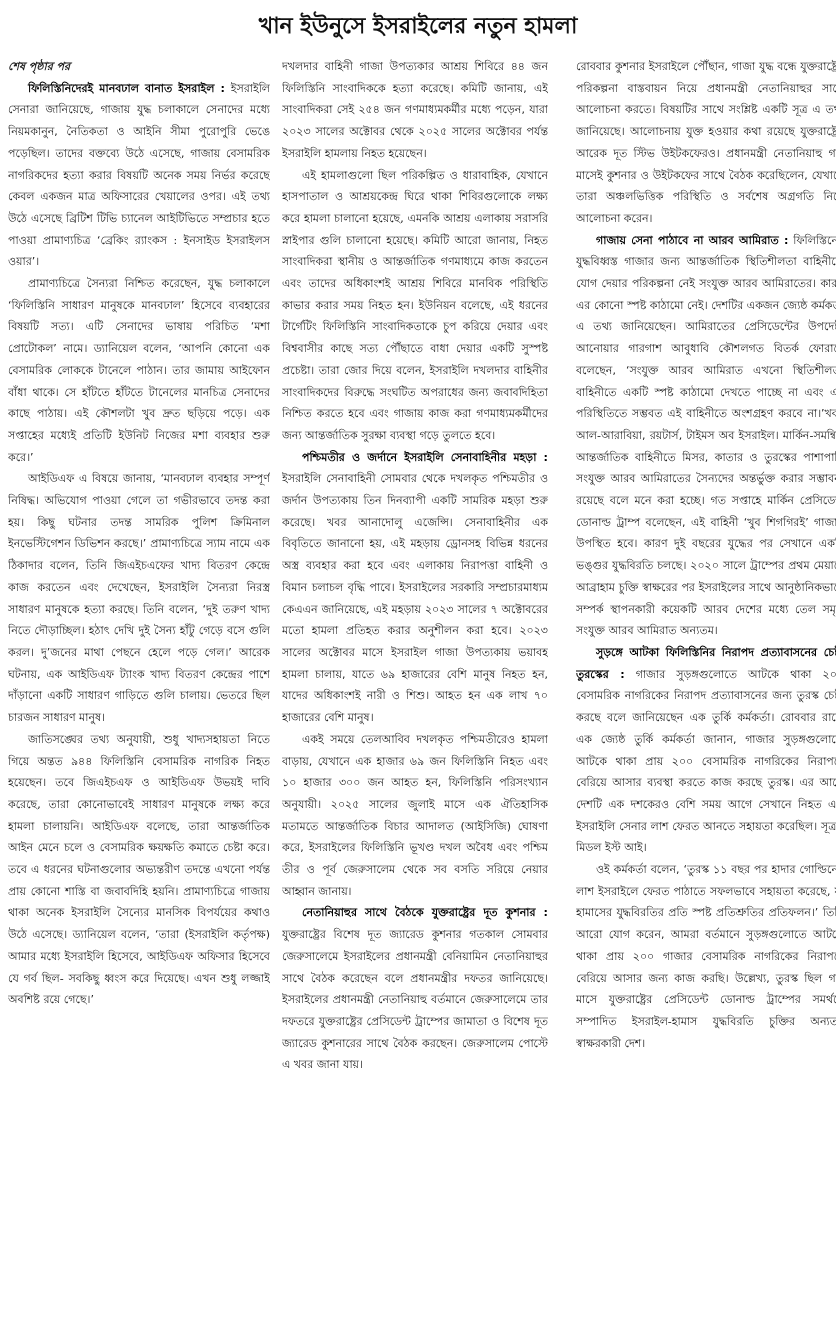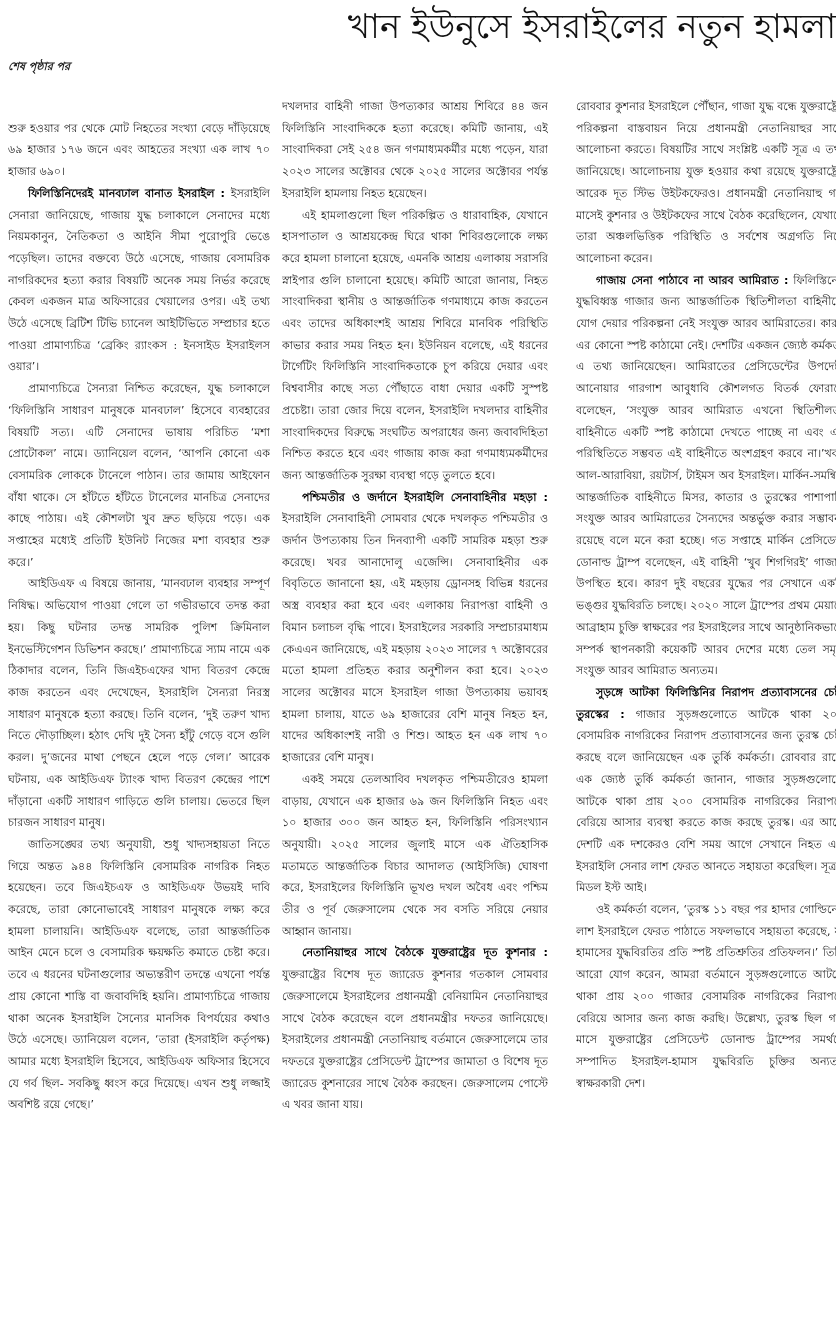--- a/index.html
+++ b/index.html
@@ -3,47 +3,46 @@
 <meta charset="utf-8">
 <style>
   html, body { margin: 0; padding: 0; background: #ffffff; }
   body {
     width: 836px; height: 1342px; overflow: hidden; position: relative;
     color: #1a1a1a;
     font-family: "DejaVu Sans", "Liberation Sans", sans-serif;
   }
   .headline {
     position: absolute; left: 0; top: 2px; width: 836px; height: 48px;
-    text-align: right;
+    text-align: center;
     font-family: "DejaVu Sans", sans-serif;
-    font-weight: normal; font-size: 34px; line-height: 48px;
+    font-weight: bold; font-size: 22px; line-height: 48px;
     color: #111; letter-spacing: 0px;
   }
   .col {
     position: absolute; top: 56px; height: 1270px; overflow: hidden;
     font-size: 11px; line-height: 21.7px;
     text-align: justify; text-justify: inter-word;
     color: #222;
   }
   .col.c1 { left: 8px;   width: 262px; }
   .col.c2 { left: 282px; width: 266px; }
   .col.c3 { left: 576px; width: 268px; }
   .col p { margin: 0; text-indent: 20px; }
-  .col p.noindent { text-indent: 0; margin-top: 40px; }
+  .col p.noindent { text-indent: 0; }
   .kicker { font-style: italic; font-weight: bold; display:block; text-indent: 0; margin: 0; }
   .sub { font-weight: bold; color: #000; }
 </style>
 </head>
 <body>
 
 <div class="headline">খান ইউনুসে ইসরাইলের নতুন হামলা</div>
 
 <div class="col c1">
   <span class="kicker">শেষ পৃষ্ঠার পর</span>
-  <p class="noindent">শুরু হওয়ার পর থেকে মোট নিহতের সংখ্যা বেড়ে দাঁড়িয়েছে ৬৯ হাজার ১৭৬ জনে এবং আহতের সংখ্যা এক লাখ ৭০ হাজার ৬৯০।</p>
   <p><span class="sub">ফিলিস্তিনিদেরই মানবঢাল বানাত ইসরাইল :</span><span> ইসরাইলি সেনারা জানিয়েছে, গাজায় যুদ্ধ চলাকালে সেনাদের মধ্যে নিয়মকানুন, নৈতিকতা ও আইনি সীমা পুরোপুরি ভেঙে পড়েছিল। তাদের বক্তব্যে উঠে এসেছে, গাজায় বেসামরিক নাগরিকদের হত্যা করার বিষয়টি অনেক সময় নির্ভর করেছে কেবল একজন মাত্র অফিসারের খেয়ালের ওপর। এই তথ্য উঠে এসেছে ব্রিটিশ টিভি চ্যানেল আইটিভিতে সম্প্রচার হতে পাওয়া প্রামাণ্যচিত্র ‘ব্রেকিং র‌্যাংকস : ইনসাইড ইসরাইলস ওয়ার’।</span></p>
   <p>প্রামাণ্যচিত্রে সৈন্যরা নিশ্চিত করেছেন, যুদ্ধ চলাকালে ‘ফিলিস্তিনি সাধারণ মানুষকে মানবঢাল’ হিসেবে ব্যবহারের বিষয়টি সত্য। এটি সেনাদের ভাষায় পরিচিত ‘মশা প্রোটোকল’ নামে। ড্যানিয়েল বলেন, ‘আপনি কোনো এক বেসামরিক লোককে টানেলে পাঠান। তার জামায় আইফোন বাঁধা থাকে। সে হাঁটতে হাঁটতে টানেলের মানচিত্র সেনাদের কাছে পাঠায়। এই কৌশলটা খুব দ্রুত ছড়িয়ে পড়ে। এক সপ্তাহের মধ্যেই প্রতিটি ইউনিট নিজের মশা ব্যবহার শুরু করে।’</p>
   <p>আইডিএফ এ বিষয়ে জানায়, ‘মানবঢাল ব্যবহার সম্পূর্ণ নিষিদ্ধ। অভিযোগ পাওয়া গেলে তা গভীরভাবে তদন্ত করা হয়। কিছু ঘটনার তদন্ত সামরিক পুলিশ ক্রিমিনাল ইনভেস্টিগেশন ডিভিশন করছে।’ প্রামাণ্যচিত্রে স্যাম নামে এক ঠিকাদার বলেন, তিনি জিএইচএফের খাদ্য বিতরণ কেন্দ্রে কাজ করতেন এবং দেখেছেন, ইসরাইলি সৈন্যরা নিরস্ত্র সাধারণ মানুষকে হত্যা করছে। তিনি বলেন, ‘দুই তরুণ খাদ্য নিতে দৌড়াচ্ছিল। হঠাৎ দেখি দুই সৈন্য হাঁটু গেড়ে বসে গুলি করল। দু’জনের মাথা পেছনে হেলে পড়ে গেল।’ আরেক ঘটনায়, এক আইডিএফ ট্যাংক খাদ্য বিতরণ কেন্দ্রের পাশে দাঁড়ানো একটি সাধারণ গাড়িতে গুলি চালায়। ভেতরে ছিল চারজন সাধারণ মানুষ।</p>
   <p>জাতিসঙ্ঘের তথ্য অনুযায়ী, শুধু খাদ্যসহায়তা নিতে গিয়ে অন্তত ৯৪৪ ফিলিস্তিনি বেসামরিক নাগরিক নিহত হয়েছেন। তবে জিএইচএফ ও আইডিএফ উভয়ই দাবি করেছে, তারা কোনোভাবেই সাধারণ মানুষকে লক্ষ্য করে হামলা চালায়নি। আইডিএফ বলেছে, তারা আন্তর্জাতিক আইন মেনে চলে ও বেসামরিক ক্ষয়ক্ষতি কমাতে চেষ্টা করে। তবে এ ধরনের ঘটনাগুলোর অভ্যন্তরীণ তদন্তে এখনো পর্যন্ত প্রায় কোনো শাস্তি বা জবাবদিহি হয়নি। প্রামাণ্যচিত্রে গাজায় থাকা অনেক ইসরাইলি সৈন্যের মানসিক বিপর্যয়ের কথাও উঠে এসেছে। ড্যানিয়েল বলেন, ‘তারা (ইসরাইলি কর্তৃপক্ষ) আমার মধ্যে ইসরাইলি হিসেবে, আইডিএফ অফিসার হিসেবে যে গর্ব ছিল- সবকিছু ধ্বংস করে দিয়েছে। এখন শুধু লজ্জাই অবশিষ্ট রয়ে গেছে।’</p>
 
 </div>
 
 <div class="col c2">
   <p class="noindent">দখলদার বাহিনী গাজা উপত্যকার আশ্রয় শিবিরে ৪৪ জন ফিলিস্তিনি সাংবাদিককে হত্যা করেছে। কমিটি জানায়, এই সাংবাদিকরা সেই ২৫৪ জন গণমাধ্যমকর্মীর মধ্যে পড়েন, যারা ২০২৩ সালের অক্টোবর থেকে ২০২৫ সালের অক্টোবর পর্যন্ত ইসরাইলি হামলায় নিহত হয়েছেন।</p>
   <p>এই হামলাগুলো ছিল পরিকল্পিত ও ধারাবাহিক, যেখানে হাসপাতাল ও আশ্রয়কেন্দ্র ঘিরে থাকা শিবিরগুলোকে লক্ষ্য করে হামলা চালানো হয়েছে, এমনকি আশ্রয় এলাকায় সরাসরি স্নাইপার গুলি চালানো হয়েছে। কমিটি আরো জানায়, নিহত সাংবাদিকরা স্থানীয় ও আন্তর্জাতিক গণমাধ্যমে কাজ করতেন এবং তাদের অধিকাংশই আশ্রয় শিবিরে মানবিক পরিস্থিতি কাভার করার সময় নিহত হন। ইউনিয়ন বলেছে, এই ধরনের টার্গেটিং ফিলিস্তিনি সাংবাদিকতাকে চুপ করিয়ে দেয়ার এবং বিশ্ববাসীর কাছে সত্য পৌঁছাতে বাধা দেয়ার একটি সুস্পষ্ট প্রচেষ্টা। তারা জোর দিয়ে বলেন, ইসরাইলি দখলদার বাহিনীর সাংবাদিকদের বিরুদ্ধে সংঘটিত অপরাধের জন্য জবাবদিহিতা নিশ্চিত করতে হবে এবং গাজায় কাজ করা গণমাধ্যমকর্মীদের জন্য আন্তর্জাতিক সুরক্ষা ব্যবস্থা গড়ে তুলতে হবে।</p>

